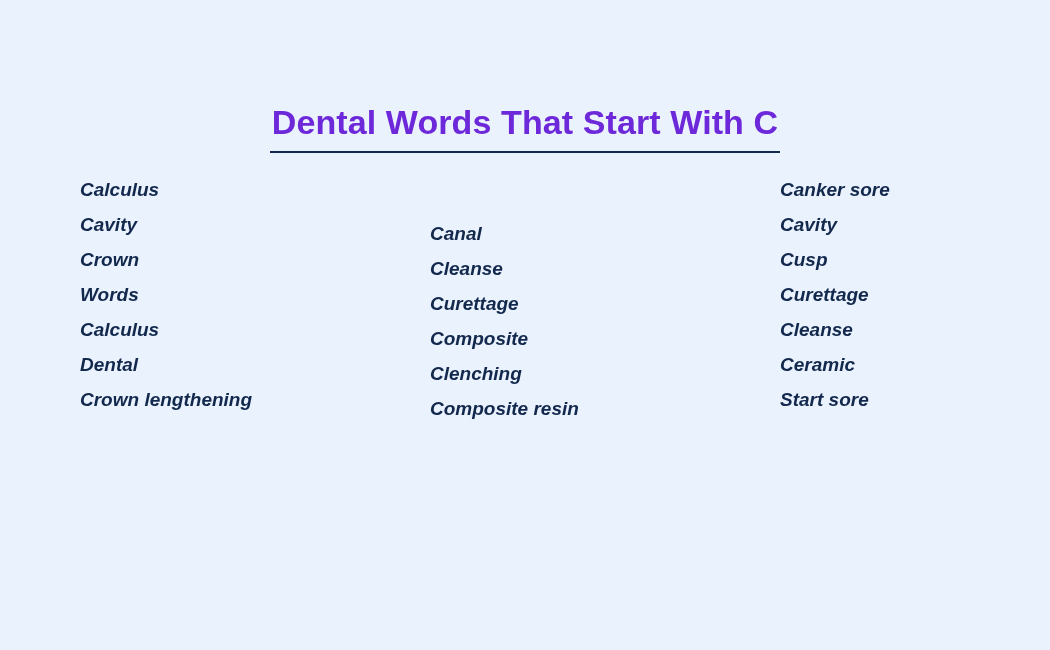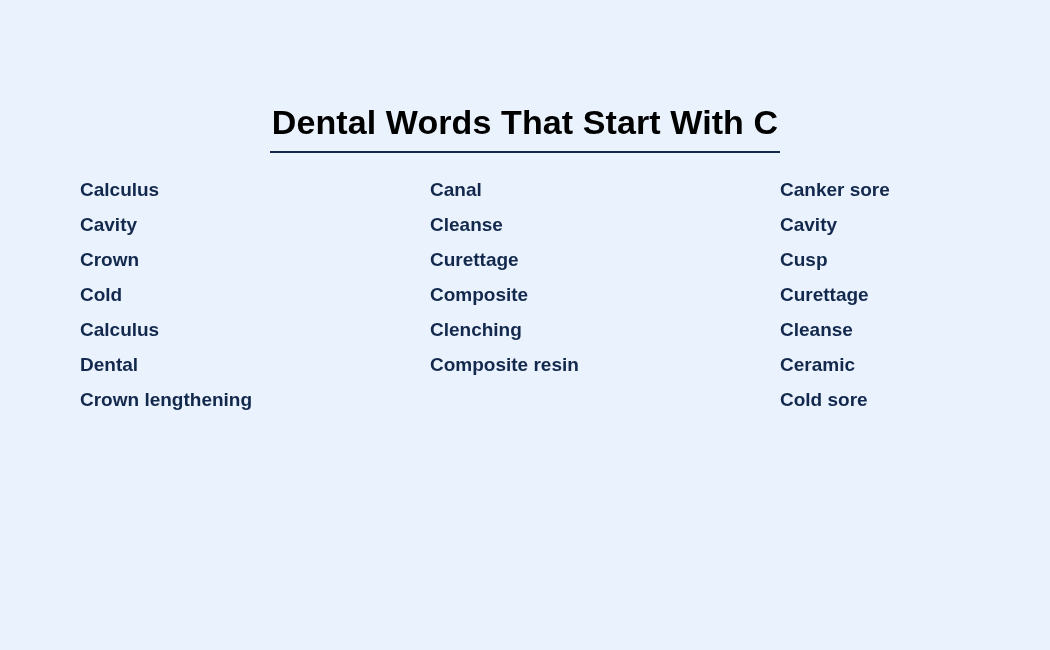--- a/index.html
+++ b/index.html
@@ -23,68 +23,69 @@
     position: absolute;
     top: 80px;
     left: 0;
     width: 1050px;
     text-align: center;
   }
   .title {
     display: inline-block;
     font-size: 34px;
     font-weight: bold;
-    color: #000000;
+    color: #6d28d9;
     letter-spacing: 0.1px;
     line-height: 1.16;
     padding: 0 2px 9px 2px;
     border-bottom: 2px solid #12284c;
     white-space: nowrap;
   }
   .columns {
     position: absolute;
     top: 172px;
     left: 80px;
     width: 890px;
     display: flex;
     flex-direction: row;
     align-items: flex-start;
   }
   .column {
     display: flex;
     flex-direction: column;
   }
   .col-1 { width: 350px; }
-  .col-2 { width: 350px; }
+  .col-2 { width: 350px; margin-top: 44px; }
   .col-3 { width: 190px; }
   .word {
     font-size: 19px;
     font-weight: bold;
     color: #12284c;
     line-height: 35px;
     height: 35px;
     white-space: nowrap;
+    font-style: italic;
   }
 </style>
 </head>
 <body>
 
 <div class="page">
 
   <div class="title-block">
     <h1 class="title">Dental Words That Start With C</h1>
   </div>
 
   <div class="columns">
 
     <div class="column col-1">
       <div class="word">Calculus</div>
       <div class="word">Cavity</div>
       <div class="word">Crown</div>
-      <div class="word">Cold</div>
+      <div class="word">Words</div>
       <div class="word">Calculus</div>
       <div class="word">Dental</div>
       <div class="word">Crown lengthening</div>
     </div>
 
     <div class="column col-2">
       <div class="word">Canal</div>
       <div class="word">Cleanse</div>
       <div class="word">Curettage</div>
       <div class="word">Composite</div>
@@ -92,18 +93,18 @@
       <div class="word">Composite resin</div>
     </div>
 
     <div class="column col-3">
       <div class="word">Canker sore</div>
       <div class="word">Cavity</div>
       <div class="word">Cusp</div>
       <div class="word">Curettage</div>
       <div class="word">Cleanse</div>
       <div class="word">Ceramic</div>
-      <div class="word">Cold sore</div>
+      <div class="word">Start sore</div>
     </div>
 
   </div>
 
 </div>
 
 </body></html>

